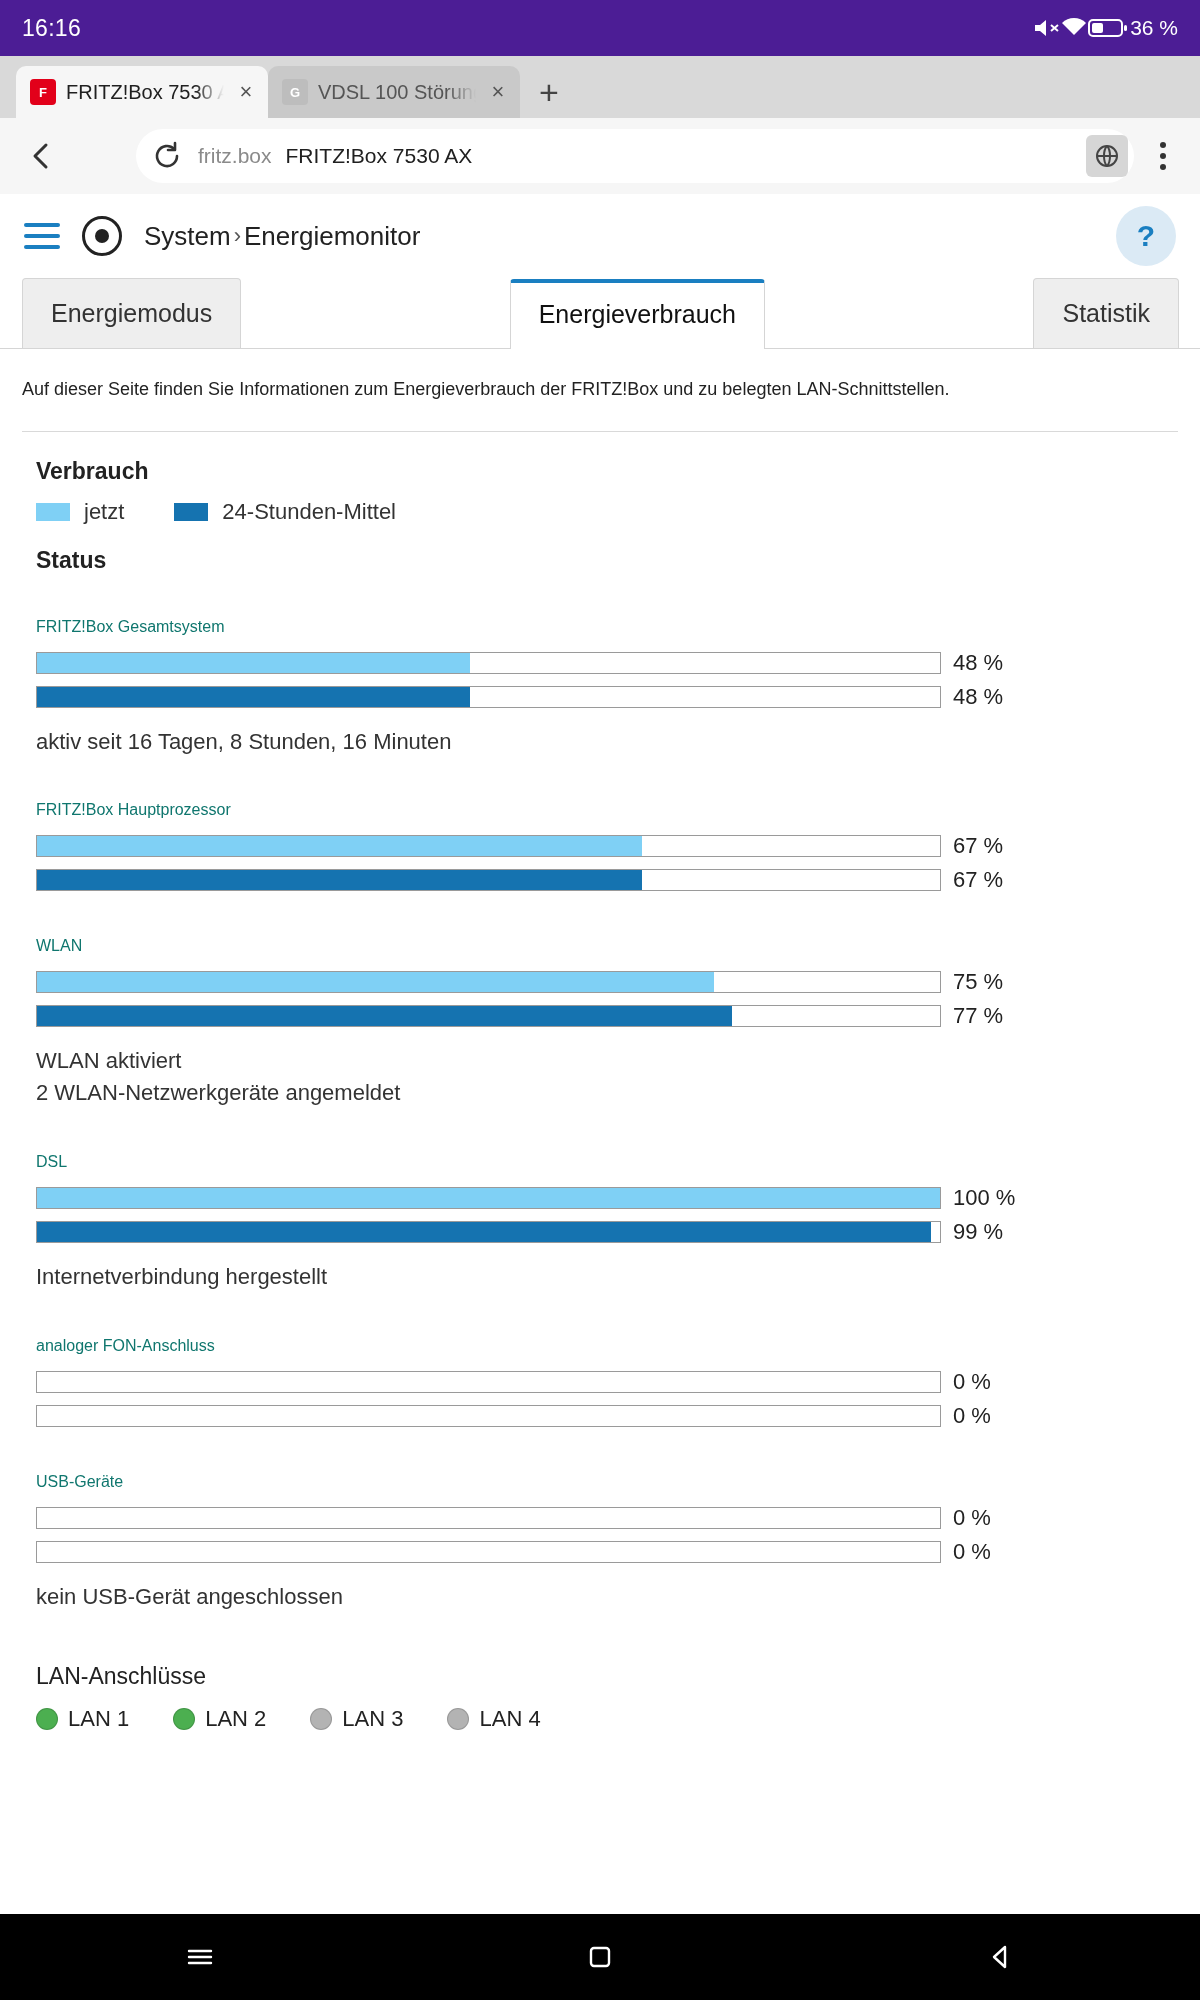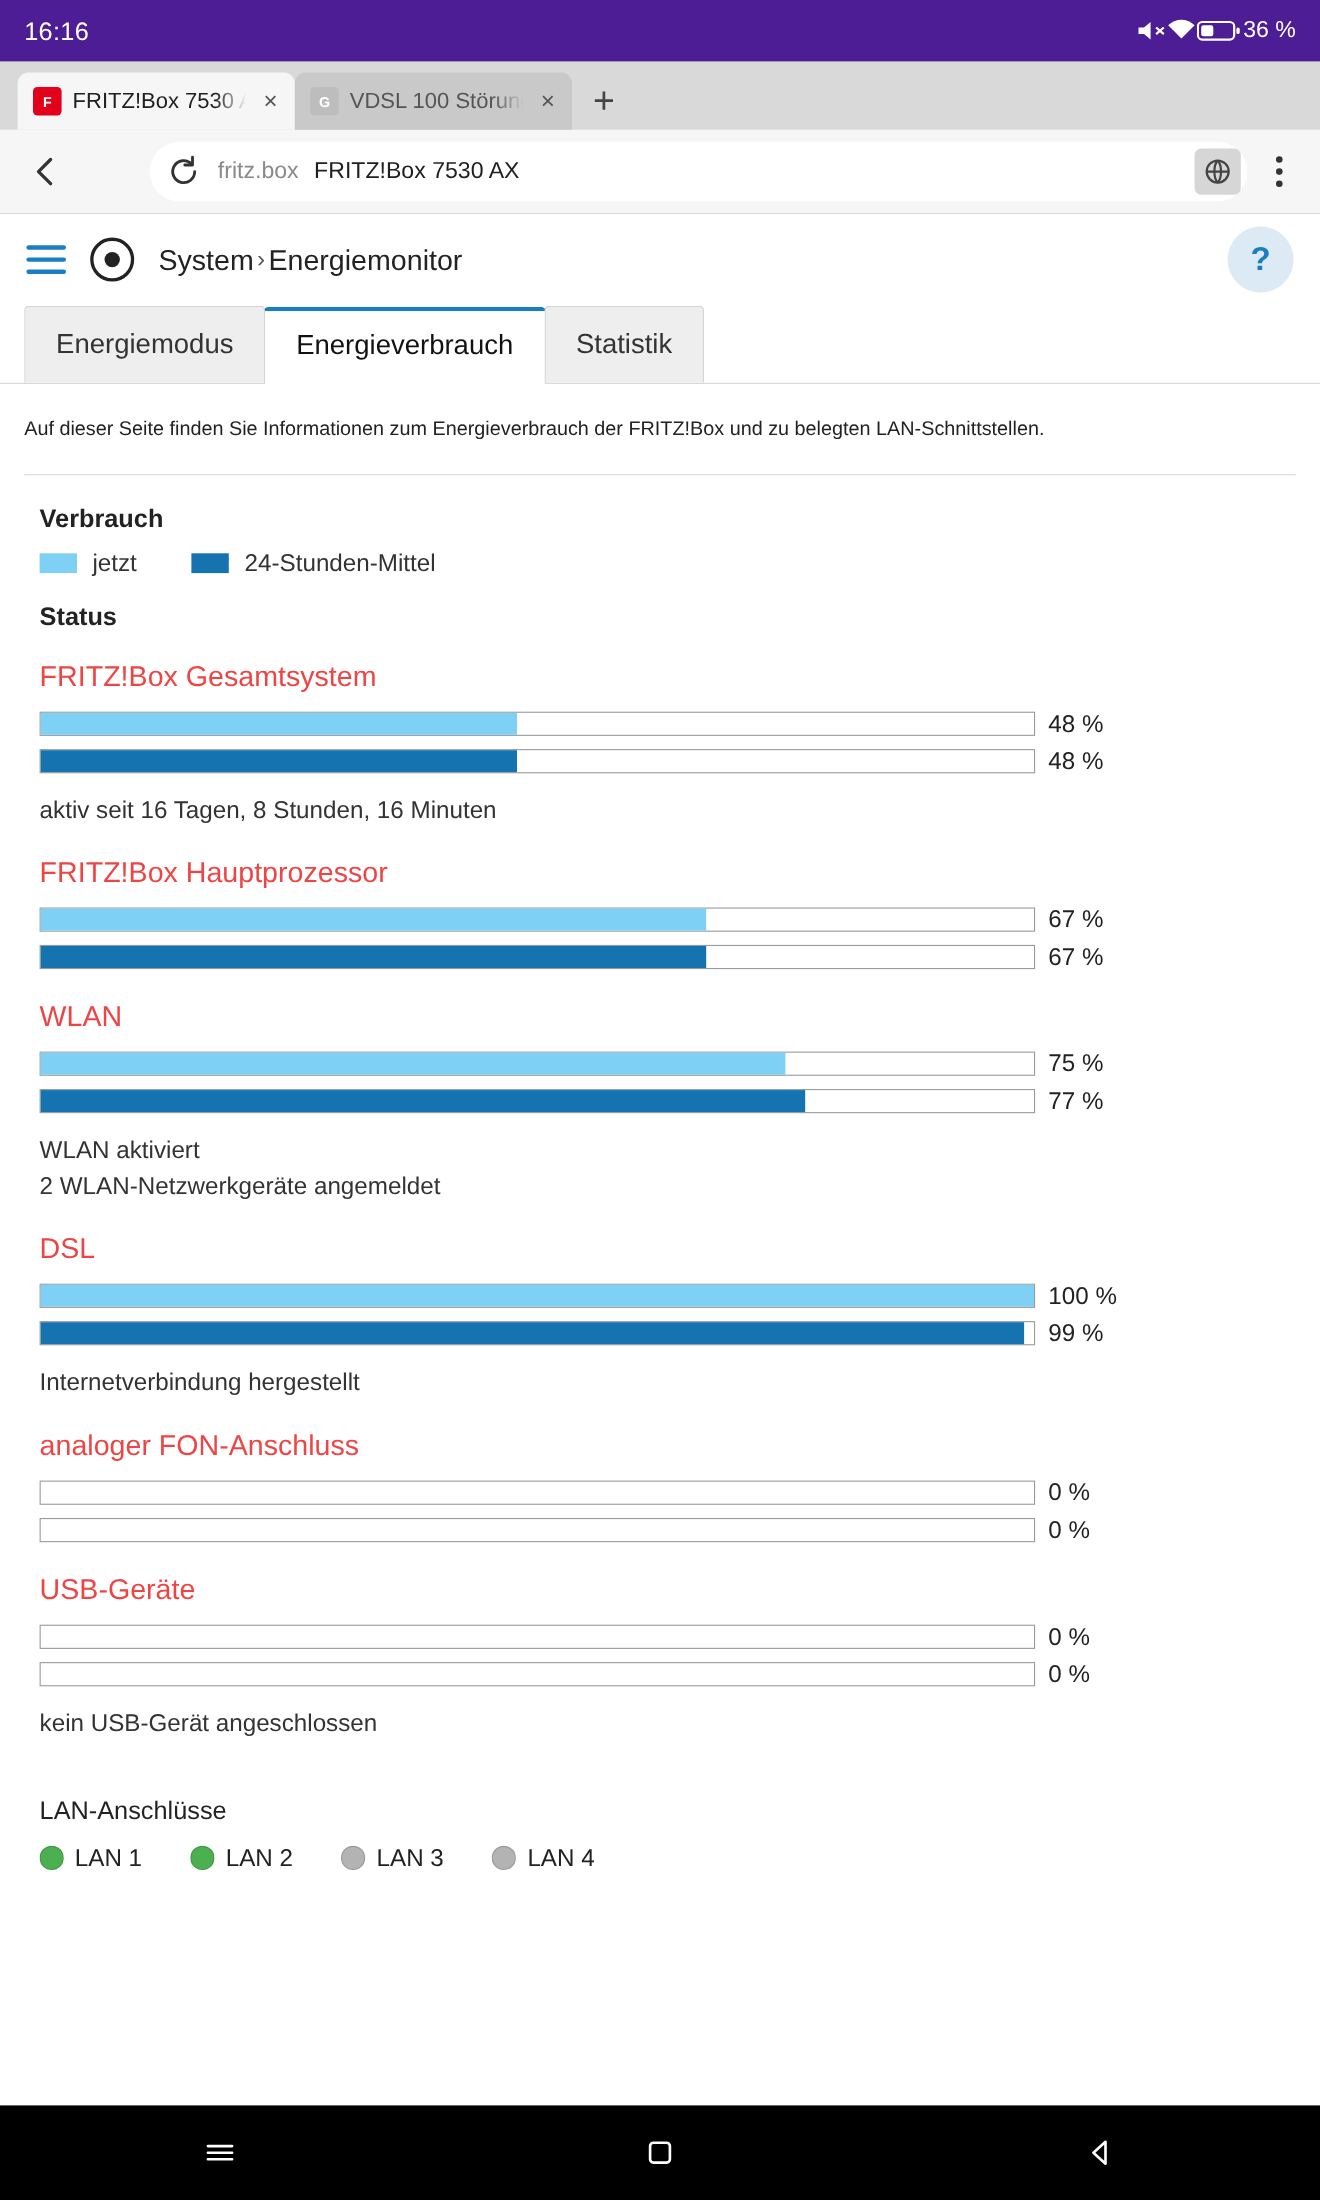--- a/index.html
+++ b/index.html
@@ -148,20 +148,21 @@
     display: flex; align-items: center; justify-content: center;
     font-size: 30px; font-weight: bold;
   }
 
   .tabs {
     display: flex;
     align-items: flex-end;
     padding: 0 22px;
     border-bottom: 1px solid #d5d5d5;
     gap: 0;
+    justify-content: space-between;
   }
   .fbtab {
     padding: 20px 28px;
     font-size: 25px;
     color: #333;
     background: #eeeeee;
     border: 1px solid #d5d5d5;
     border-bottom: none;
     border-radius: 4px 4px 0 0;
     margin-right: -1px;
@@ -202,21 +203,21 @@
   .legend .sw { width: 34px; height: 18px; display: block; }
   .legend .gap { width: 22px; }
   .sub-title {
     font-size: 23px;
     font-weight: bold;
     color: #222;
     padding: 22px 22px 0 36px;
   }
 
   .block { padding: 0 22px 0 36px; }
-  .block-name { font-size: 26px; color: #ef4444; margin-top: 26px; }
+  .block-name { font-size: 16px; color: #0f766e; margin-top: 44px; }
   .bars { margin-top: 14px; }
   .barrow { display: flex; align-items: center; gap: 12px; margin-bottom: 8px; }
   .track {
     width: 905px;
     height: 22px;
     border: 1px solid #9a9a9a;
     background: #fff;
     position: relative;
     flex: 0 0 905px;
   }

